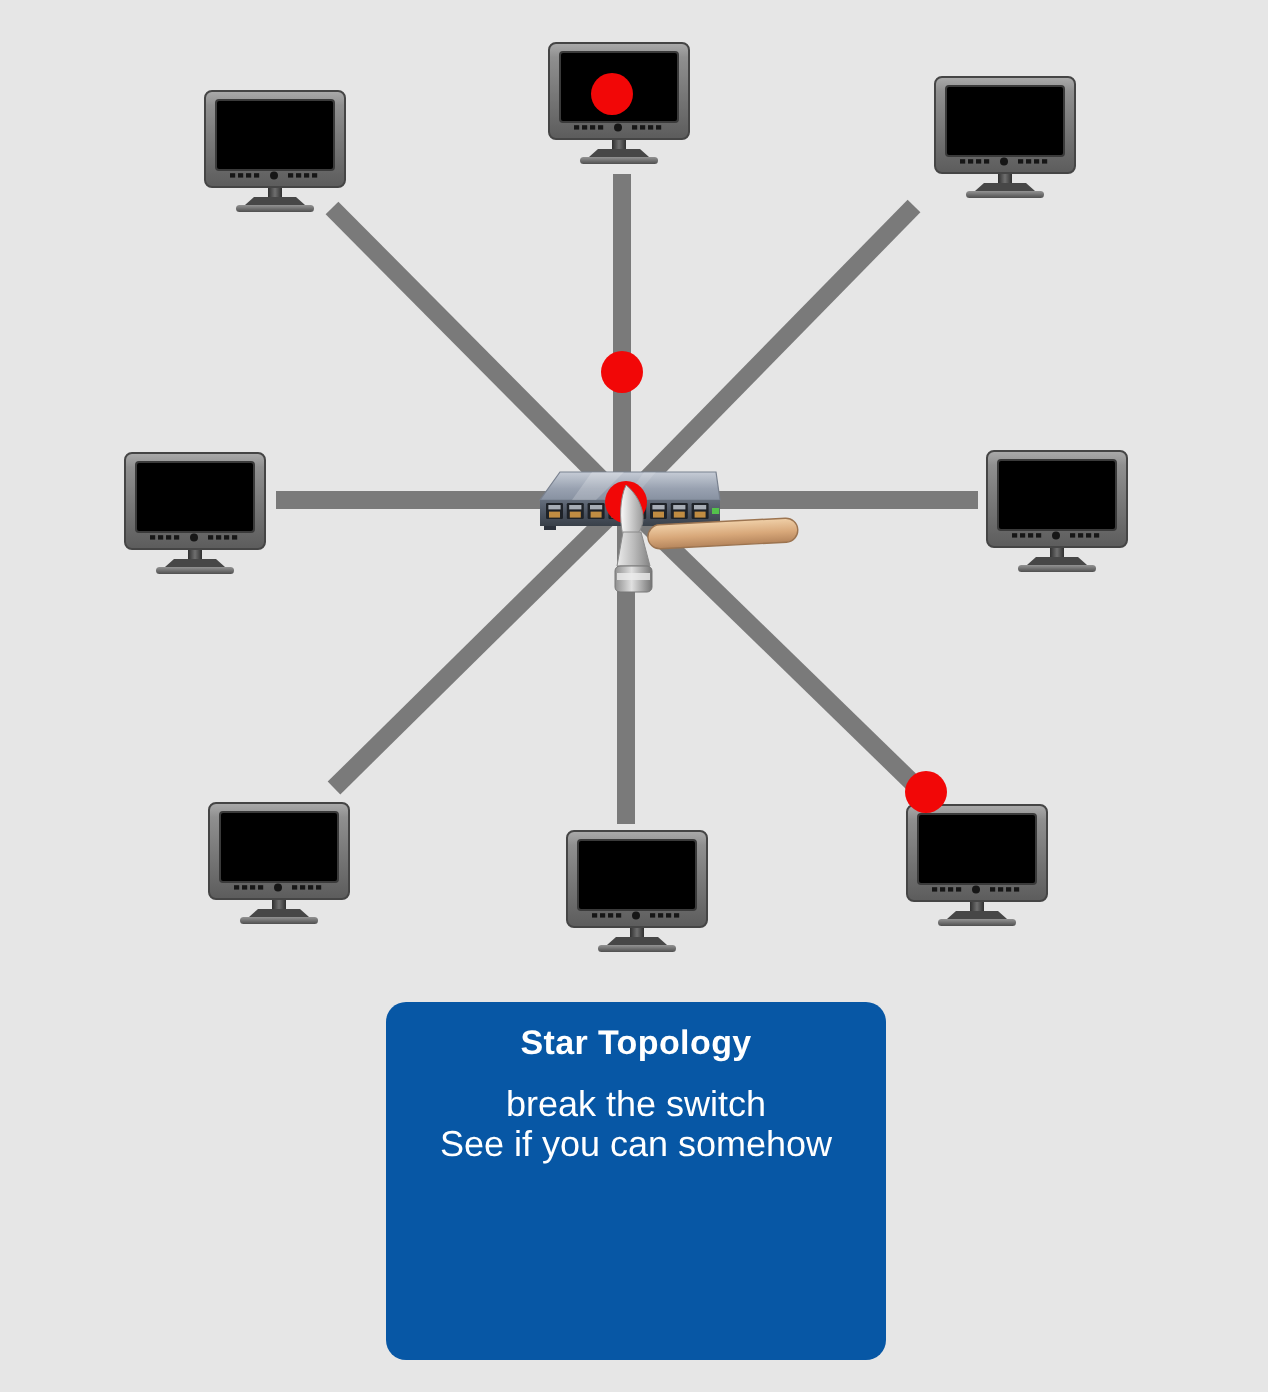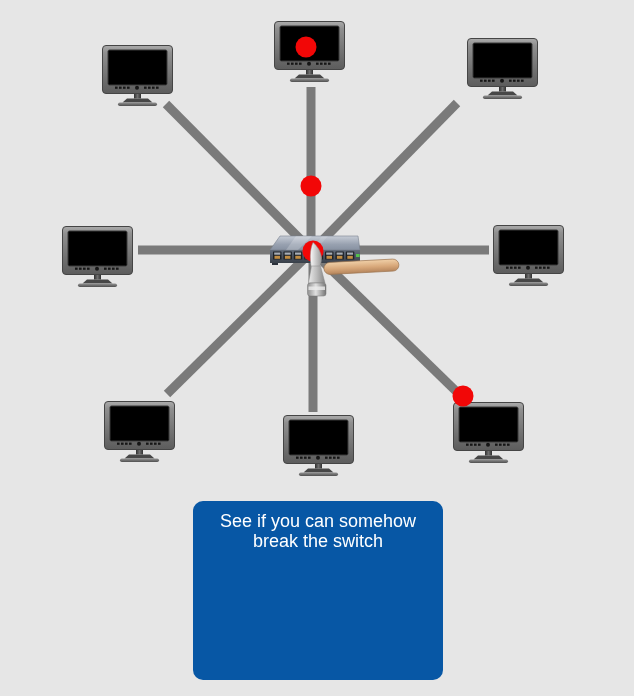--- a/index.html
+++ b/index.html
@@ -190,19 +190,20 @@
       </g>
       <path d="M 313,242.5 C 318,246.5 321.5,253 321.5,259 C 321.5,263.5 319.5,266.5 317.5,268
                L 311.5,268 C 309.5,259 310,249 313,242.5 Z" fill="url(#metalGrad)" stroke="#8a8a8a" stroke-width="0.5"></path>
       <polygon points="311.5,266 320.5,266 325,283 308.5,283" fill="url(#metalGrad2)" stroke="#8a8a8a" stroke-width="0.5"></polygon>
       <rect x="307.5" y="283" width="18.5" height="13" rx="2.5" fill="url(#cylGrad)" stroke="#777777" stroke-width="0.5"></rect>
       <rect x="308.5" y="286.5" width="16.5" height="3.5" fill="#ececec" opacity="0.8"></rect>
     </g>
   </svg>
 
   <div class="info-panel">
+    <div class="info-title">Star Topology</div>
     <div class="info-desc">
+      <div>break the switch</div>
       <div>See if you can somehow</div>
-      <div>break the switch</div>
     </div>
   </div>
 
 </div>
 
 </body></html>

